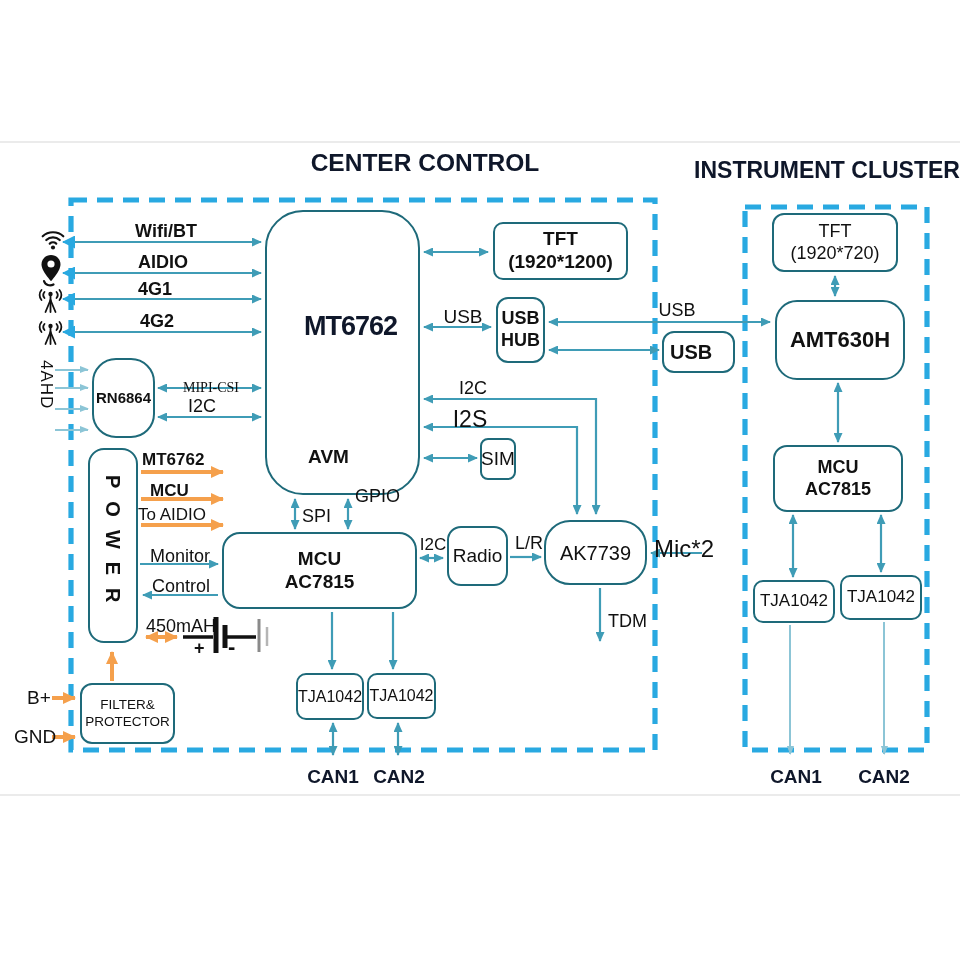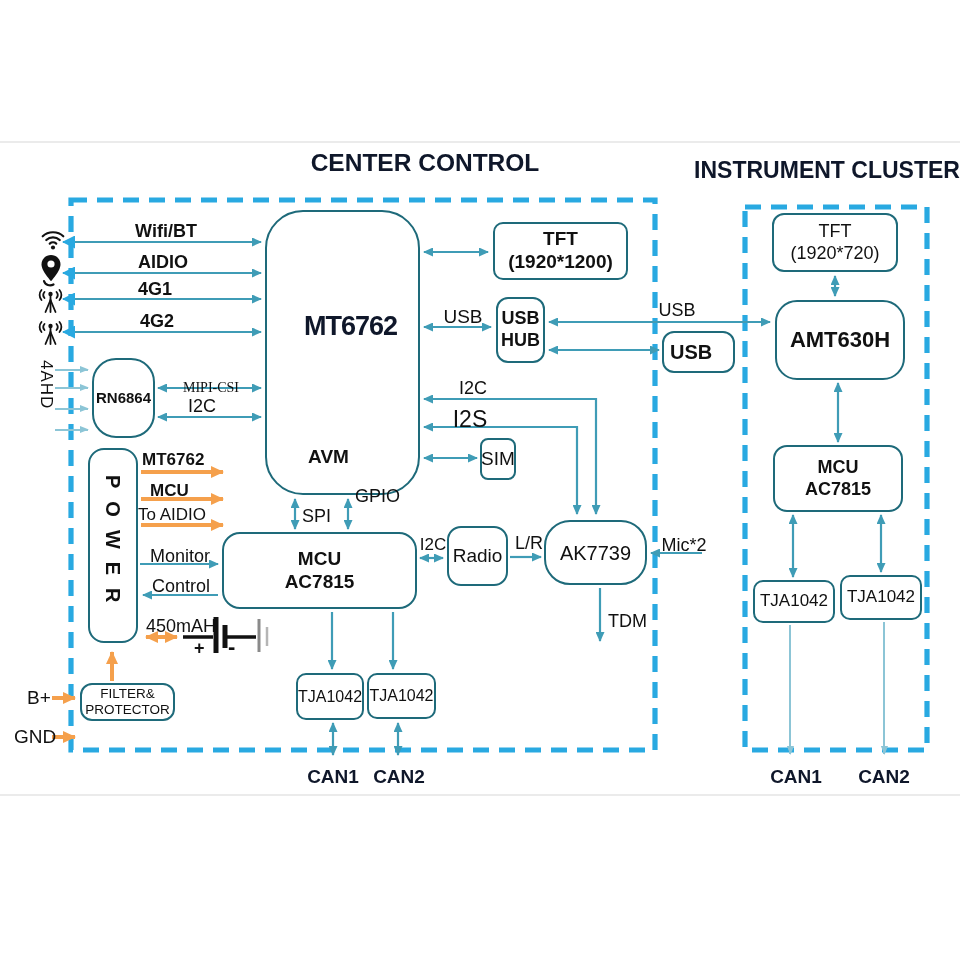--- a/index.html
+++ b/index.html
@@ -66,21 +66,21 @@
     <span>AK7739</span>
   </div>
 
   <div class="block" style="left:296px;top:673px;width:68px;height:47px;border-radius:10px;font-size:16px;">
     <span>TJA1042</span>
   </div>
   <div class="block" style="left:367px;top:673px;width:69px;height:46px;border-radius:10px;font-size:16px;">
     <span>TJA1042</span>
   </div>
 
-  <div class="block" style="left:80px;top:683px;width:95px;height:38px;border-radius:12px;font-size:13.5px;">
+  <div class="block" style="left:80px;top:683px;width:95px;height:61px;border-radius:12px;font-size:13.5px;">
     <span>FILTER&amp;</span>
     <span>PROTECTOR</span>
   </div>
 
   <div class="block" style="left:772px;top:213px;width:126px;height:59px;border-radius:12px;font-size:18px;">
     <span>TFT</span>
     <span>(1920*720)</span>
   </div>
 
   <div class="block b" style="left:775px;top:300px;width:130px;height:80px;border-radius:22px;font-size:22px;">
@@ -264,21 +264,21 @@
   <div class="lbl ctr" style="left:677px;top:300px;font-size:18px;">USB</div>
 
   <div class="lbl ctr" style="left:473px;top:378px;font-size:18px;">I2C</div>
   <div class="lbl ctr" style="left:470px;top:406px;font-size:23px;">I2S</div>
 
   <div class="lbl" style="left:302px;top:506px;font-size:18px;">SPI</div>
   <div class="lbl" style="left:355px;top:486px;font-size:18px;">GPIO</div>
 
   <div class="lbl ctr" style="left:433px;top:535px;font-size:17px;">I2C</div>
   <div class="lbl ctr" style="left:529px;top:533px;font-size:18px;">L/R</div>
-  <div class="lbl ctr" style="left:684px;top:535px;font-size:18px;">Mic*2</div>
+  <div class="lbl ctr" style="left:684px;top:535px;font-size:24px;">Mic*2</div>
   <div class="lbl" style="left:608px;top:611px;font-size:18px;">TDM</div>
 
   <div class="lbl ctr" style="left:180px;top:546px;font-size:18px;">Monitor</div>
   <div class="lbl ctr" style="left:181px;top:576px;font-size:18px;">Control</div>
 
   <div class="lbl b" style="left:142px;top:450px;font-size:17px;">MT6762</div>
   <div class="lbl b" style="left:150px;top:481px;font-size:17px;">MCU</div>
   <div class="lbl" style="left:138px;top:505px;font-size:17px;">To AIDIO</div>
 
   <div class="lbl" style="left:146px;top:616px;font-size:18px;">450mAH</div>

